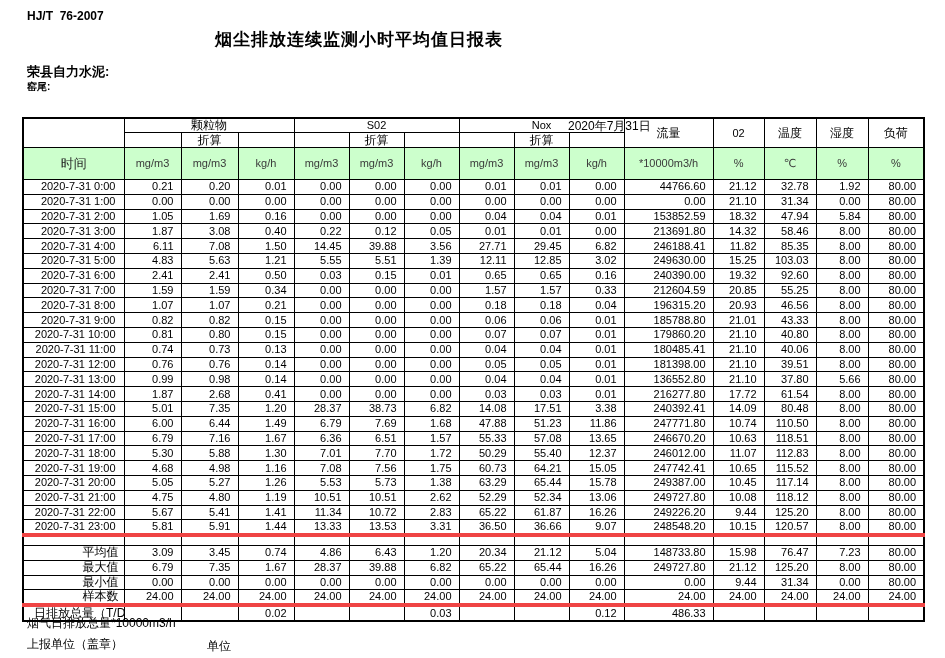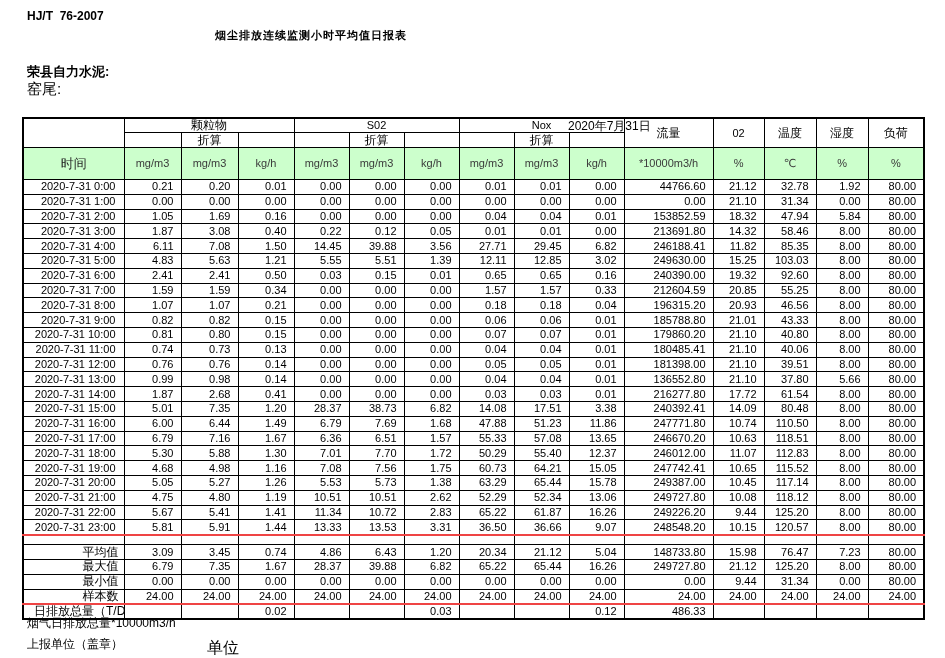--- a/index.html
+++ b/index.html
@@ -3,47 +3,47 @@
 <meta charset="utf-8">
 <style>
   * { margin:0; padding:0; box-sizing:border-box; }
   html,body { background:#fff; }
   body {
     width:945px; height:658px; position:relative; overflow:hidden;
     font-family:"Liberation Sans","DejaVu Sans",sans-serif; color:#000;
   }
   .abs { position:absolute; white-space:pre; }
   .doc-code { left:27px; top:9px; font-size:12px; font-weight:bold; }
-  .title { left:215px; top:28px; font-size:11px; font-weight:bold; letter-spacing:1px; }
+  .title { left:215px; top:28px; font-size:17px; font-weight:bold; letter-spacing:1px; }
   .company { left:27px; top:63px; font-size:13px; font-weight:bold; }
-  .station { left:27px; top:80px; font-size:15px; font-weight:normal;text-align:center; }
+  .station { left:27px; top:80px; font-size:10px; font-weight:bold;text-align:center; }
   .date { left:568px; top:82px; font-size:12px;margin-top:36px; }
 
   table.report {
     position:absolute; left:22px; top:117px; width:901px;
     border-collapse:collapse; table-layout:fixed;
     border:2px solid #000;
   }
   td {
     border:1px solid #000; font-size:11px; height:14.8px;
     line-height:13px; overflow:hidden; white-space:nowrap; padding:0;
   }
   .hdr  { text-align:center; font-size:11px; }
   .hdr-cjk { text-align:center; font-size:12px; }
   .green { background:#ccffcc; color:#3a3a3a; text-align:center; height:32px; font-size:11px; }
   .green-time { background:#ccffcc; color:#222; text-align:center; height:28px; font-size:13px; }
   .time-cell { text-align:right; padding-right:8px; }
   .num { text-align:right; padding-right:7px; }
   .sum-label { text-align:right; padding-right:5px; font-size:12px; }
   .total-label { text-align:left; padding-left:10px; font-size:12px; }
   tr.spacer td { height:10px; border-top:none; border-bottom:none; }
-  tr.heavy td { border-bottom:2px solid #ef4444; }
+  tr.heavy td { border-bottom:4px solid #ef4444; }
   .footer-note { left:27px; top:615px; font-size:12px; }
   .footer-report-unit { left:27px; top:636px; font-size:12px; }
-  .footer-unit { left:207px; top:638px; font-size:16px; }
+  .footer-unit { left:207px; top:638px; font-size:12px; }
 </style>
 </head>
 <body>
 
 <div class="abs doc-code">HJ/T  76-2007</div>
 <div class="abs title">烟尘排放连续监测小时平均值日报表</div>
 <div class="abs company">荣县自力水泥:</div>
 <div class="abs station">窑尾:</div>
 <div class="abs date">2020年7月31日</div>
 

